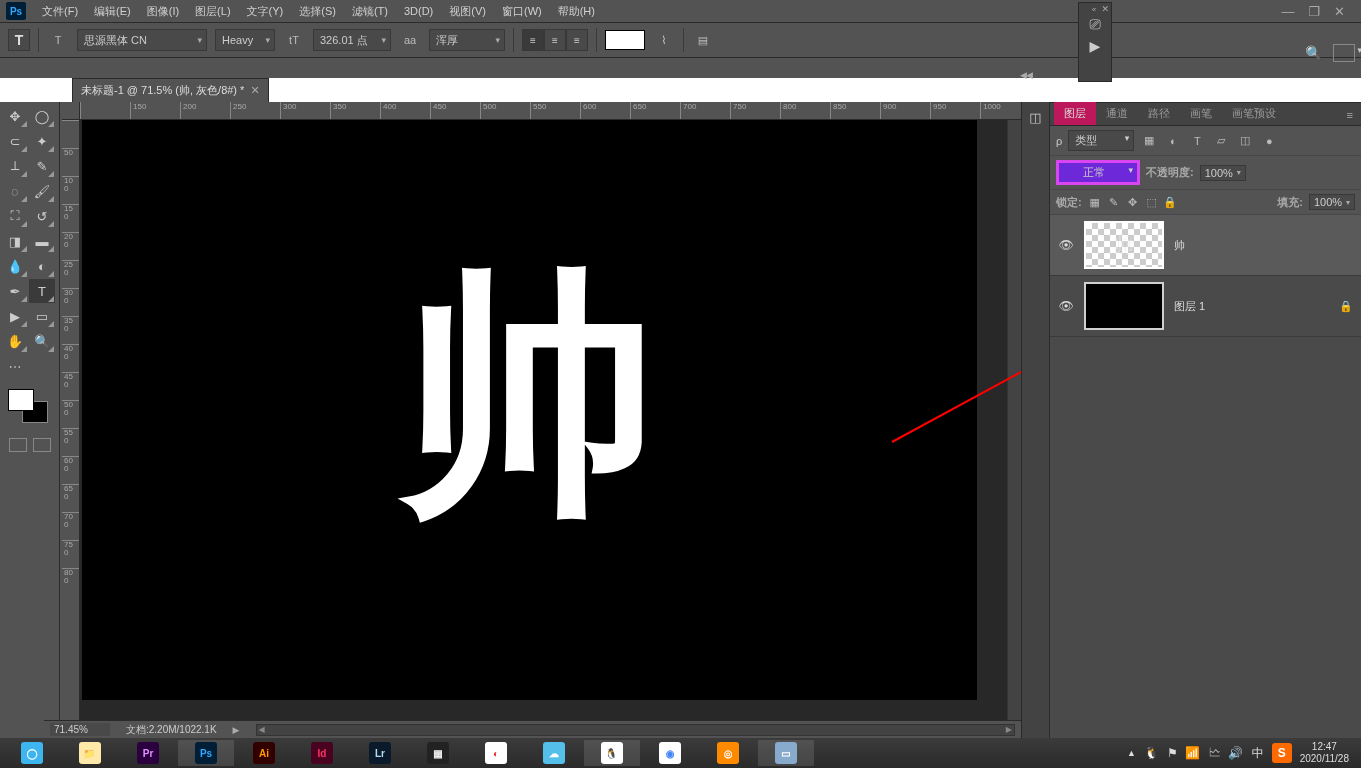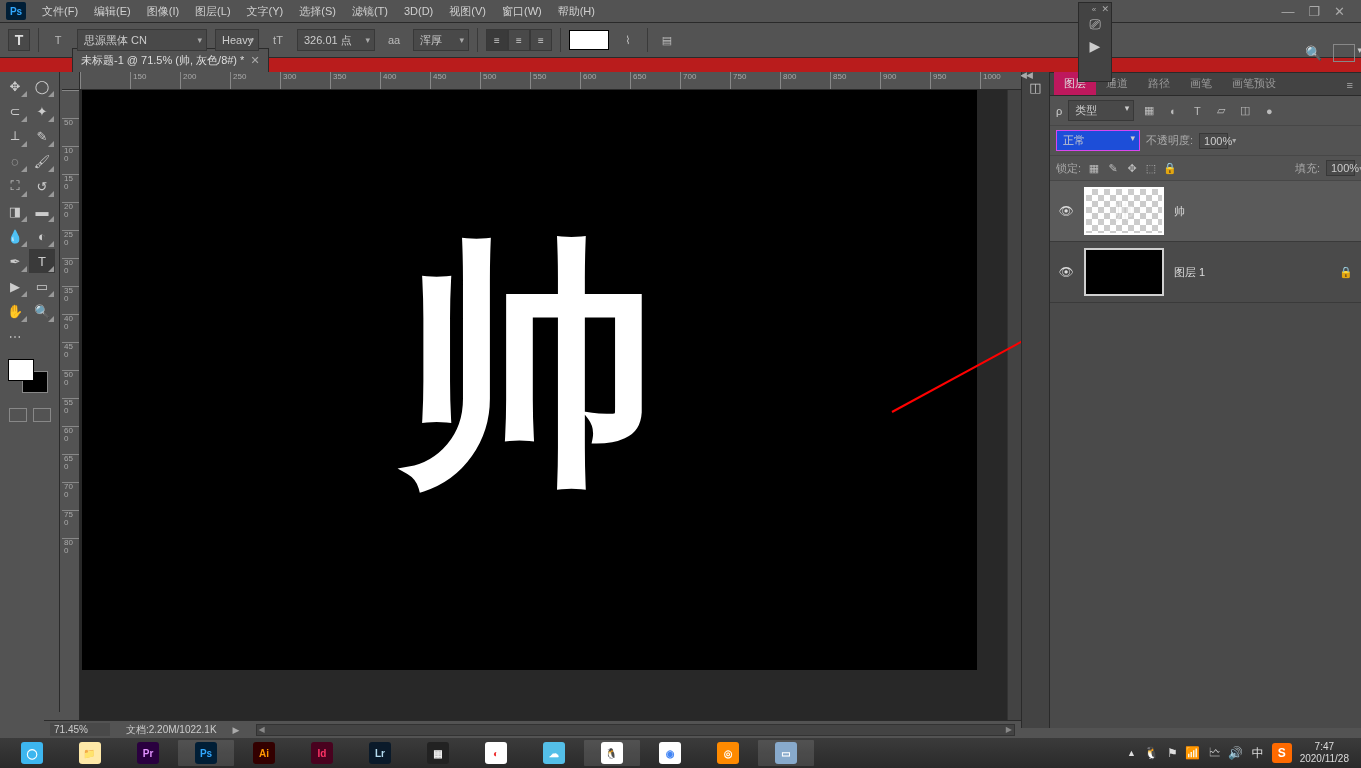--- a/index.html
+++ b/index.html
@@ -17,21 +17,21 @@
 .optionsbar .sep { width: 1px; height: 24px; background: #3a3a3a; }
 .optionsbar .dropdown { background: #494949; border: 1px solid #383838; padding: 2px 20px 2px 6px; position: relative; height: 22px; display: flex; align-items: center; }
 .optionsbar .dropdown::after { content: "▾"; position: absolute; right: 4px; font-size: 9px; color: #aaa; }
 .optionsbar .align-group { display: flex; }
 .optionsbar .align-btn { width: 22px; height: 22px; background: #494949; border: 1px solid #383838; display: flex; align-items: center; justify-content: center; font-size: 10px; }
 .optionsbar .align-btn.active { background: #3a3a3a; }
 .optionsbar .color-swatch { width: 40px; height: 20px; background: #fff; border: 1px solid #000; }
 .optionsbar .icon-btn { width: 22px; height: 22px; display: flex; align-items: center; justify-content: center; color: #bbb; }
 
 
-.doc-tabs { height: 14px; background: #b91c1c; display: flex; align-items: flex-end; padding-left: 72px; }
+.doc-tabs { height: 24px; background: #ffffff; display: flex; align-items: flex-end; padding-left: 72px; margin-top: 20px; }
 .doc-tab { background: #535353; color: #ddd; font-size: 11px; padding: 4px 8px; display: flex; align-items: center; gap: 6px; border-top: 1px solid #2a2a2a; border-left: 1px solid #2a2a2a; border-right: 1px solid #2a2a2a; }
 .doc-tab .close { font-size: 11px; color: #aaa; }
 
 
 .main { display: flex; height: calc(768px - 22px - 36px - 24px - 30px); }
 
 
 .toolbox { width: 60px; background: #535353; border-right: 1px solid #2a2a2a; display: flex; flex-wrap: wrap; padding: 2px 2px; align-content: flex-start; gap: 1px; height: 640px; margin-right:2px;}
 .toolbox .tcell { width: 26px; height: 24px; display: flex; align-items: center; justify-content: center; color: #ccc; font-size: 13px; cursor: default; position: relative; }
 .toolbox .tcell.sel { background: #3a3a3a; }
@@ -73,24 +73,24 @@
 .panel-tabs { height: 24px; background: #434343; display: flex; align-items: flex-end; border-top: 1px solid #2a2a2a; border-bottom: 1px solid #2a2a2a; padding-left: 4px; gap: 0; }
 .panel-tab { padding: 4px 10px; font-size: 11px; color: #999; }
 .panel-tab.active { background: #be185d; color: #ddd; }
 .panel-tabs .menu-icon { margin-left: auto; padding: 4px 8px; color: #aaa; font-size: 11px; }
 
 
 .panel-row { display: flex; align-items: center; padding: 4px 6px; gap: 6px; font-size: 11px; color: #ccc; border-bottom: 1px solid #474747; }
 .panel-row .search-filter { background: #494949; border: 1px solid #383838; padding: 2px 24px 2px 6px; position: relative; width: 66px; }
 .panel-row .search-filter::after { content: "▾"; position: absolute; right: 4px; font-size: 9px; }
 .panel-row .filter-icon { width: 18px; height: 16px; display: flex; align-items: center; justify-content: center; color: #bbb; font-size: 11px; }
-.panel-row .dd { background: #1d4ed8; border: 1px solid #d946ef; padding: 2px 18px 2px 6px; position: relative; width: 84px; }
+.panel-row .dd { background: #6d28d9; border: 3px solid #d946ef; padding: 2px 18px 2px 24px; position: relative; width: 84px; }
 .panel-row .dd::after { content: "▾"; position: absolute; right: 4px; font-size: 9px; }
-.panel-row .label { color: #aaa; }
-.panel-row .pct-box { background: #494949; border: 1px solid #383838; padding: 1px 4px; width: 29px; display: flex; align-items: center; justify-content: space-between; }
+.panel-row .label { color: #aaa; font-weight: bold; }
+.panel-row .pct-box { background: #494949; border: 1px solid #383838; padding: 1px 4px; width: 46px; display: flex; align-items: center; justify-content: space-between; }
 .panel-row .pct-box::after { content: "▾"; font-size: 8px; color: #aaa; }
 .panel-row .lock-icons { display: flex; gap: 5px; }
 .panel-row .lock-icons span { width: 14px; height: 14px; display:flex; align-items:center; justify-content:center; font-size:11px; color:#bbb;}
 
 
 .layers-list { flex: 1; background: #4a4a4a; overflow-y: auto; }
 .layer-item { display: flex; align-items: center; padding: 6px 8px; gap: 10px; border-bottom: 1px solid #3a3a3a; }
 .layer-item.selected { background: #5a5a5a; }
 .layer-item .eye { width: 16px; font-size: 12px; color: #ddd; text-align: center; }
 .layer-item .thumb { width: 80px; height: 48px; border: 2px solid #d0d0d0; background: #fff; position: relative; overflow: hidden; }
@@ -144,25 +144,25 @@
     <span>❐</span>
     <span>✕</span>
   </div>
 </div>
 
 <div class="optionsbar">
   <div class="tool-icon">T</div>
   <div class="sep"></div>
   <div class="icon-btn">T</div>
   <div class="dropdown" style="width:130px">思源黑体 CN</div>
-  <div class="dropdown" style="width:44px">Heavy</div>
+  <div class="dropdown" style="width:60px">Heavy</div>
   <div class="icon-btn">tT</div>
   <div class="dropdown" style="width:78px">326.01 点</div>
   <div class="icon-btn">aa</div>
-  <div class="dropdown" style="width:56px">浑厚</div>
+  <div class="dropdown" style="width:76px">浑厚</div>
   <div class="sep"></div>
   <div class="align-group">
     <div class="align-btn active">≡</div>
     <div class="align-btn">≡</div>
     <div class="align-btn">≡</div>
   </div>
   <div class="sep"></div>
   <div class="color-swatch"></div>
   <div class="icon-btn">⌇</div>
   <div class="sep"></div>
@@ -397,17 +397,17 @@
   <div class="tray">
     <span class="tri">▲</span>
     <span class="ico">🐧</span>
     <span class="ico">⚑</span>
     <span class="ico">📶</span>
     <span class="ico">🗠</span>
     <span class="ico">🔊</span>
     <span class="ico">中</span>
     <div class="sogou">S</div>
     <div class="clock">
-      <div>7:47</div>
+      <div>12:47</div>
       <div>2020/11/28</div>
     </div>
   </div>
 </div>
 
 </body></html>

